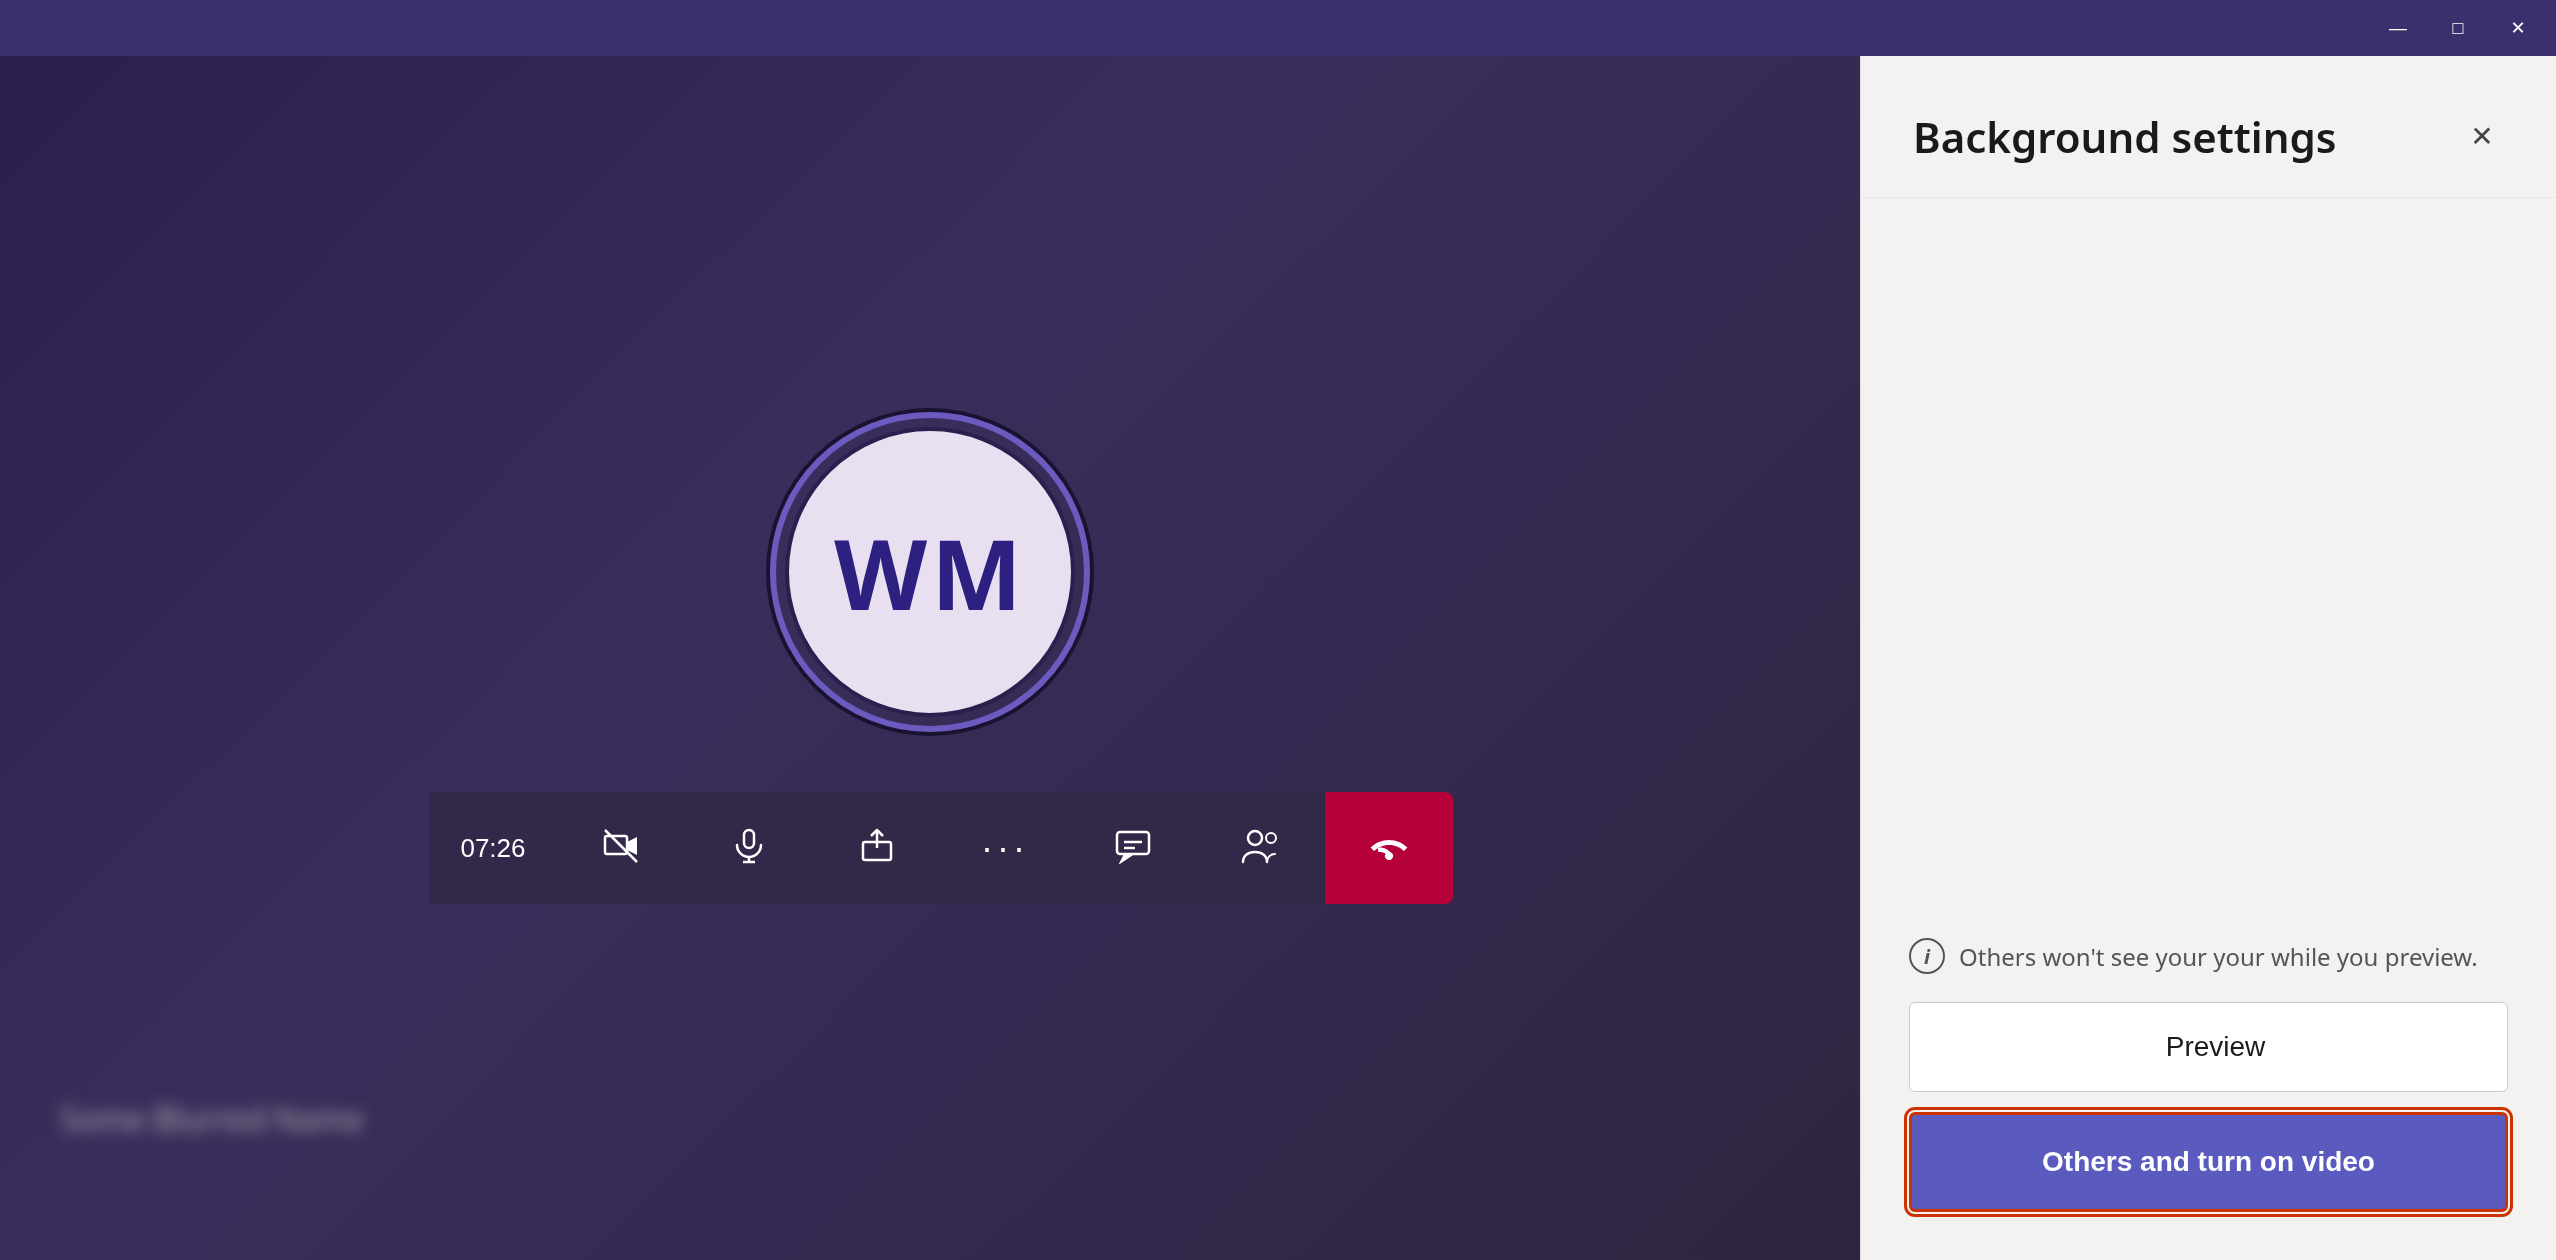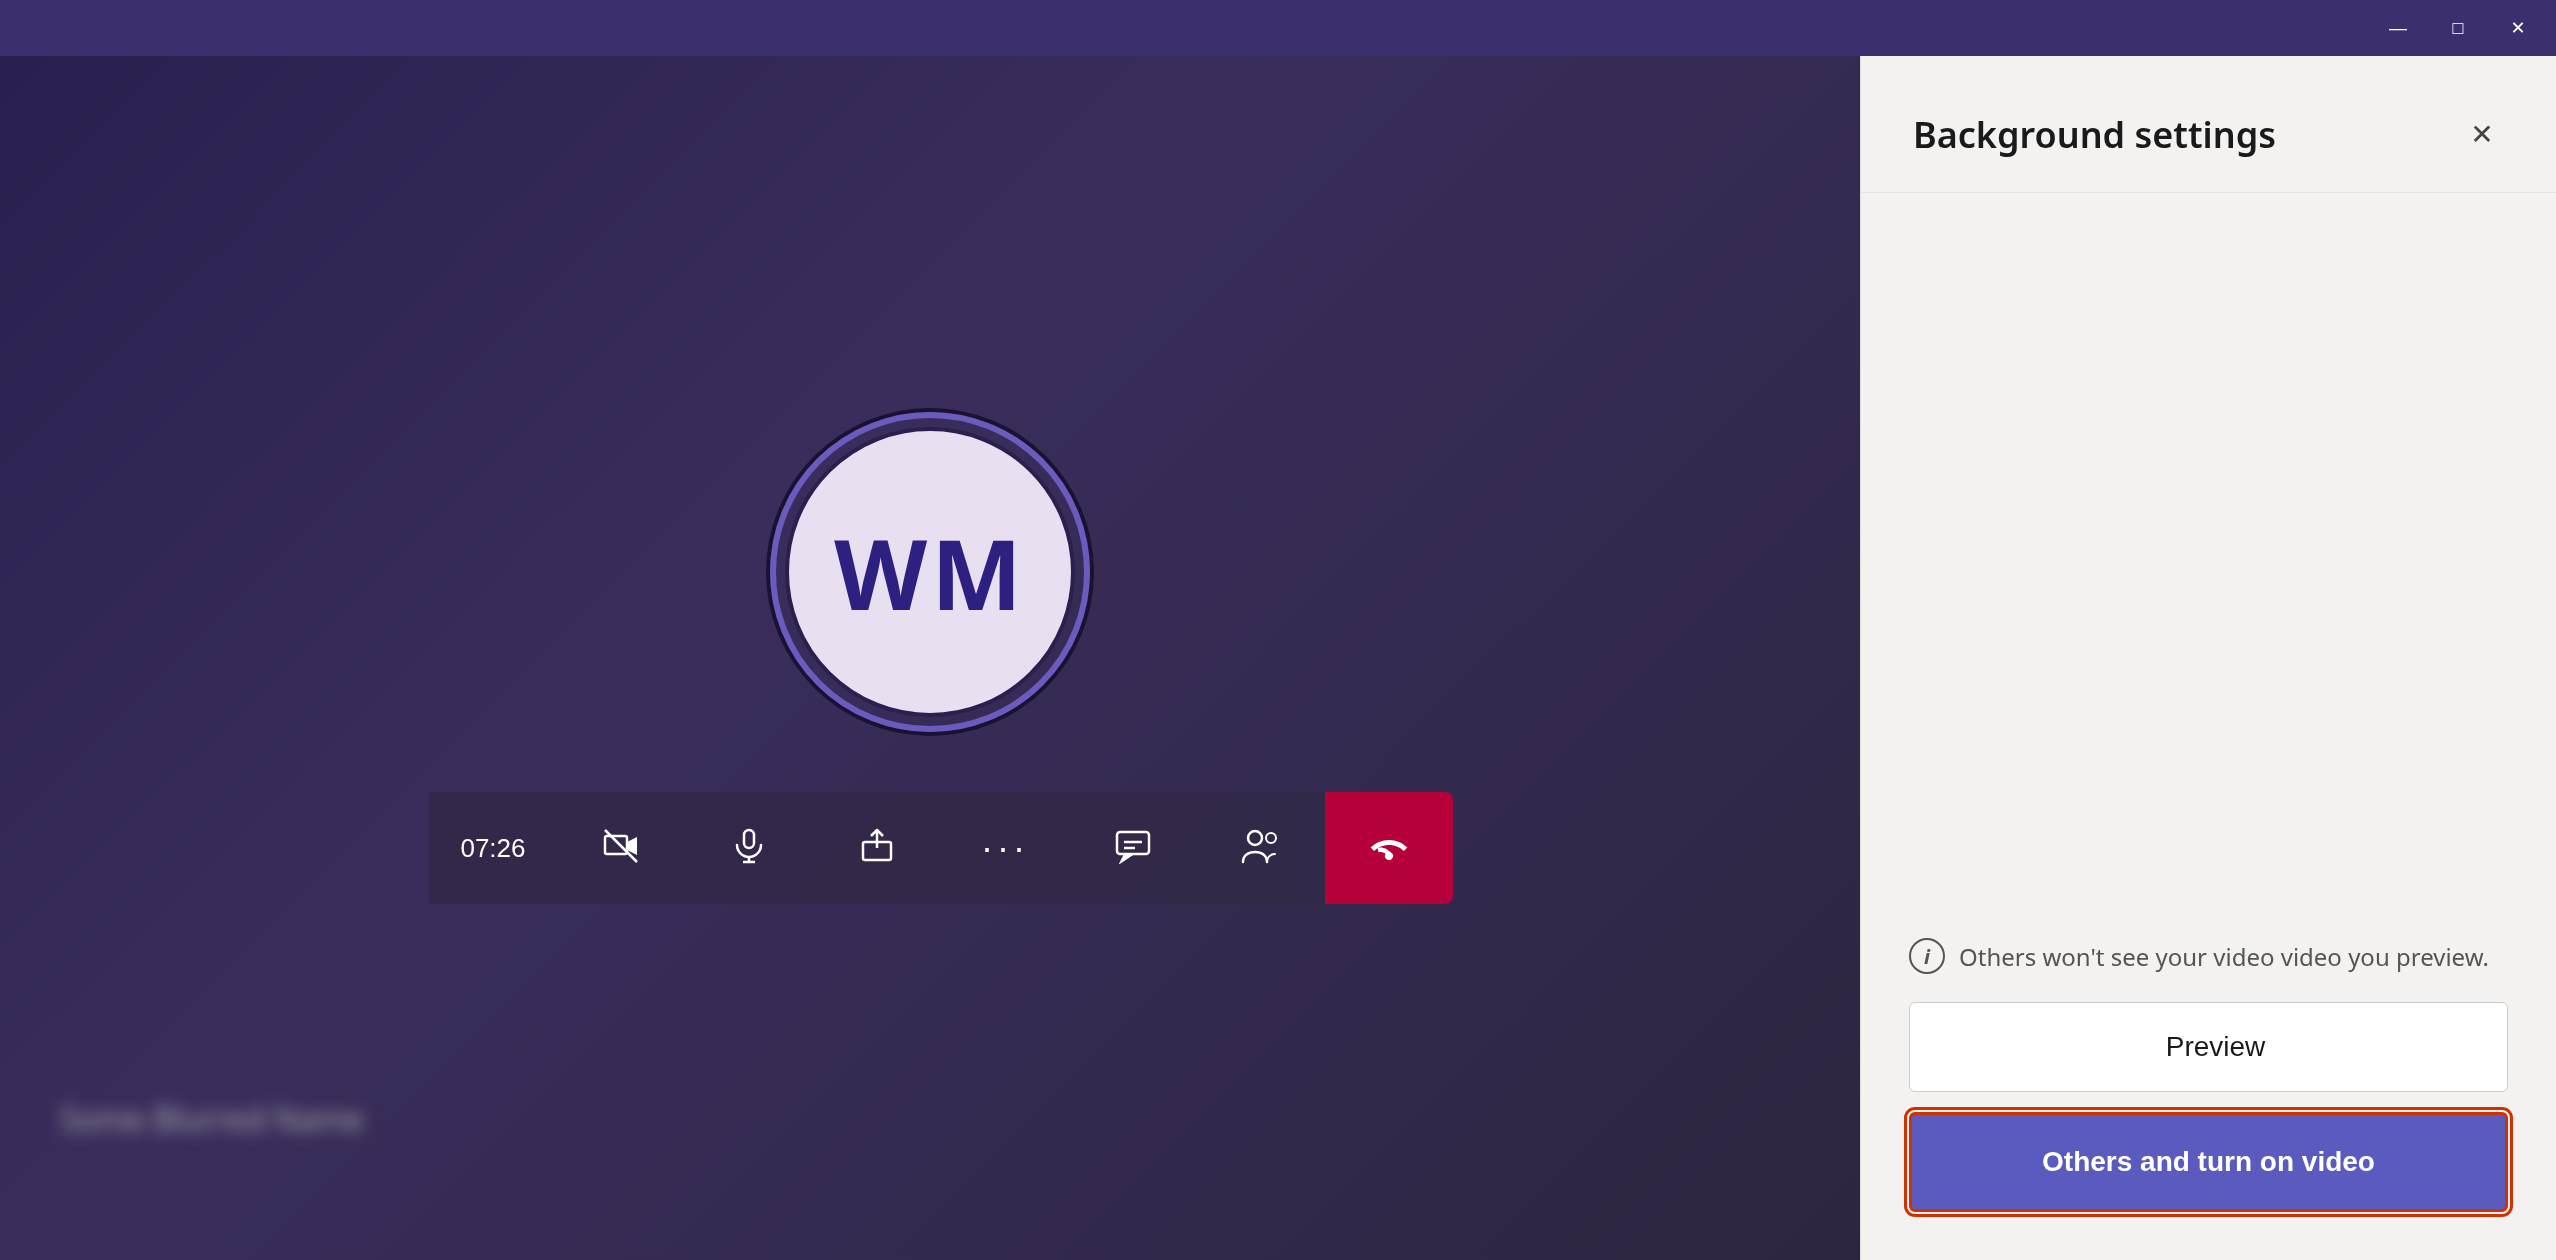--- a/index.html
+++ b/index.html
@@ -158,21 +158,21 @@
       border-left: 1px solid #e0dedd;
     }
     .bg-panel-header {
       display: flex;
       align-items: center;
       justify-content: space-between;
       padding: 52px 48px 32px 52px;
       border-bottom: 1px solid #e8e6e4;
     }
     .bg-panel-title {
-      font-size: 36px;
+      font-size: 42px;
       font-weight: 600;
       color: #1a1a1a;
     }
     .bg-panel-close {
       width: 52px;
       height: 52px;
       display: flex;
       align-items: center;
       justify-content: center;
       border: none;
@@ -346,18 +346,18 @@
     <button class="bg-panel-close">✕</button>
   </div>
 
   <div class="bg-panel-content">
     
   </div>
 
   <div class="bg-panel-footer">
     <div class="privacy-notice">
       <div class="info-icon">i</div>
-      <span>Others won't see your video video you preview.</span>
+      <span>Others won't see your your while you preview.</span>
     </div>
     <button class="preview-btn">Preview</button>
     <button class="apply-btn">Others and turn on video</button>
   </div>
 </div>
 
 </body></html>

